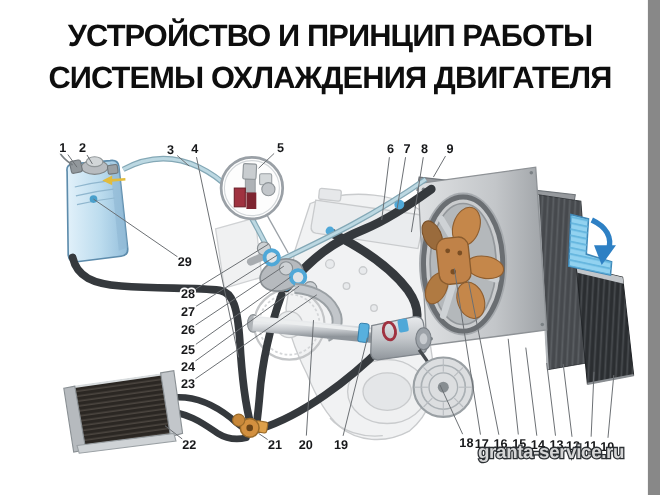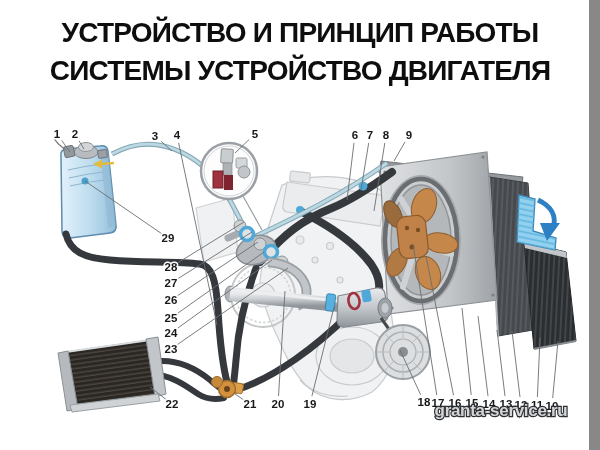--- a/index.html
+++ b/index.html
@@ -29,21 +29,21 @@
   .clampblue{fill:var(--coolant_blue,#4fa8d8);}
   .hose{stroke:var(--hose_dark,#35393d);fill:none;stroke-linecap:round;}
 </style>
 </head>
 <body>
 
 <div class="slide">
 
   <div class="title">
     <div>УСТРОЙСТВО И ПРИНЦИП РАБОТЫ</div>
-    <div>СИСТЕМЫ УСТРОЙСТВО ДВИГАТЕЛЯ</div>
+    <div>СИСТЕМЫ ОХЛАЖДЕНИЯ ДВИГАТЕЛЯ</div>
   </div>
 
   <svg width="600" height="450" viewBox="0 0 600 450">
     <defs>
       <linearGradient id="gTank" x1="0" y1="0" x2="1" y2="0">
         <stop offset="0" stop-color="#e2f1fa"></stop>
           <stop offset="0.55" stop-color="#bcdcee"></stop>
         <stop offset="1" stop-color="#93bedb"></stop>
       </linearGradient>
       <linearGradient id="gShroud" x1="0" y1="0" x2="1" y2="0">

